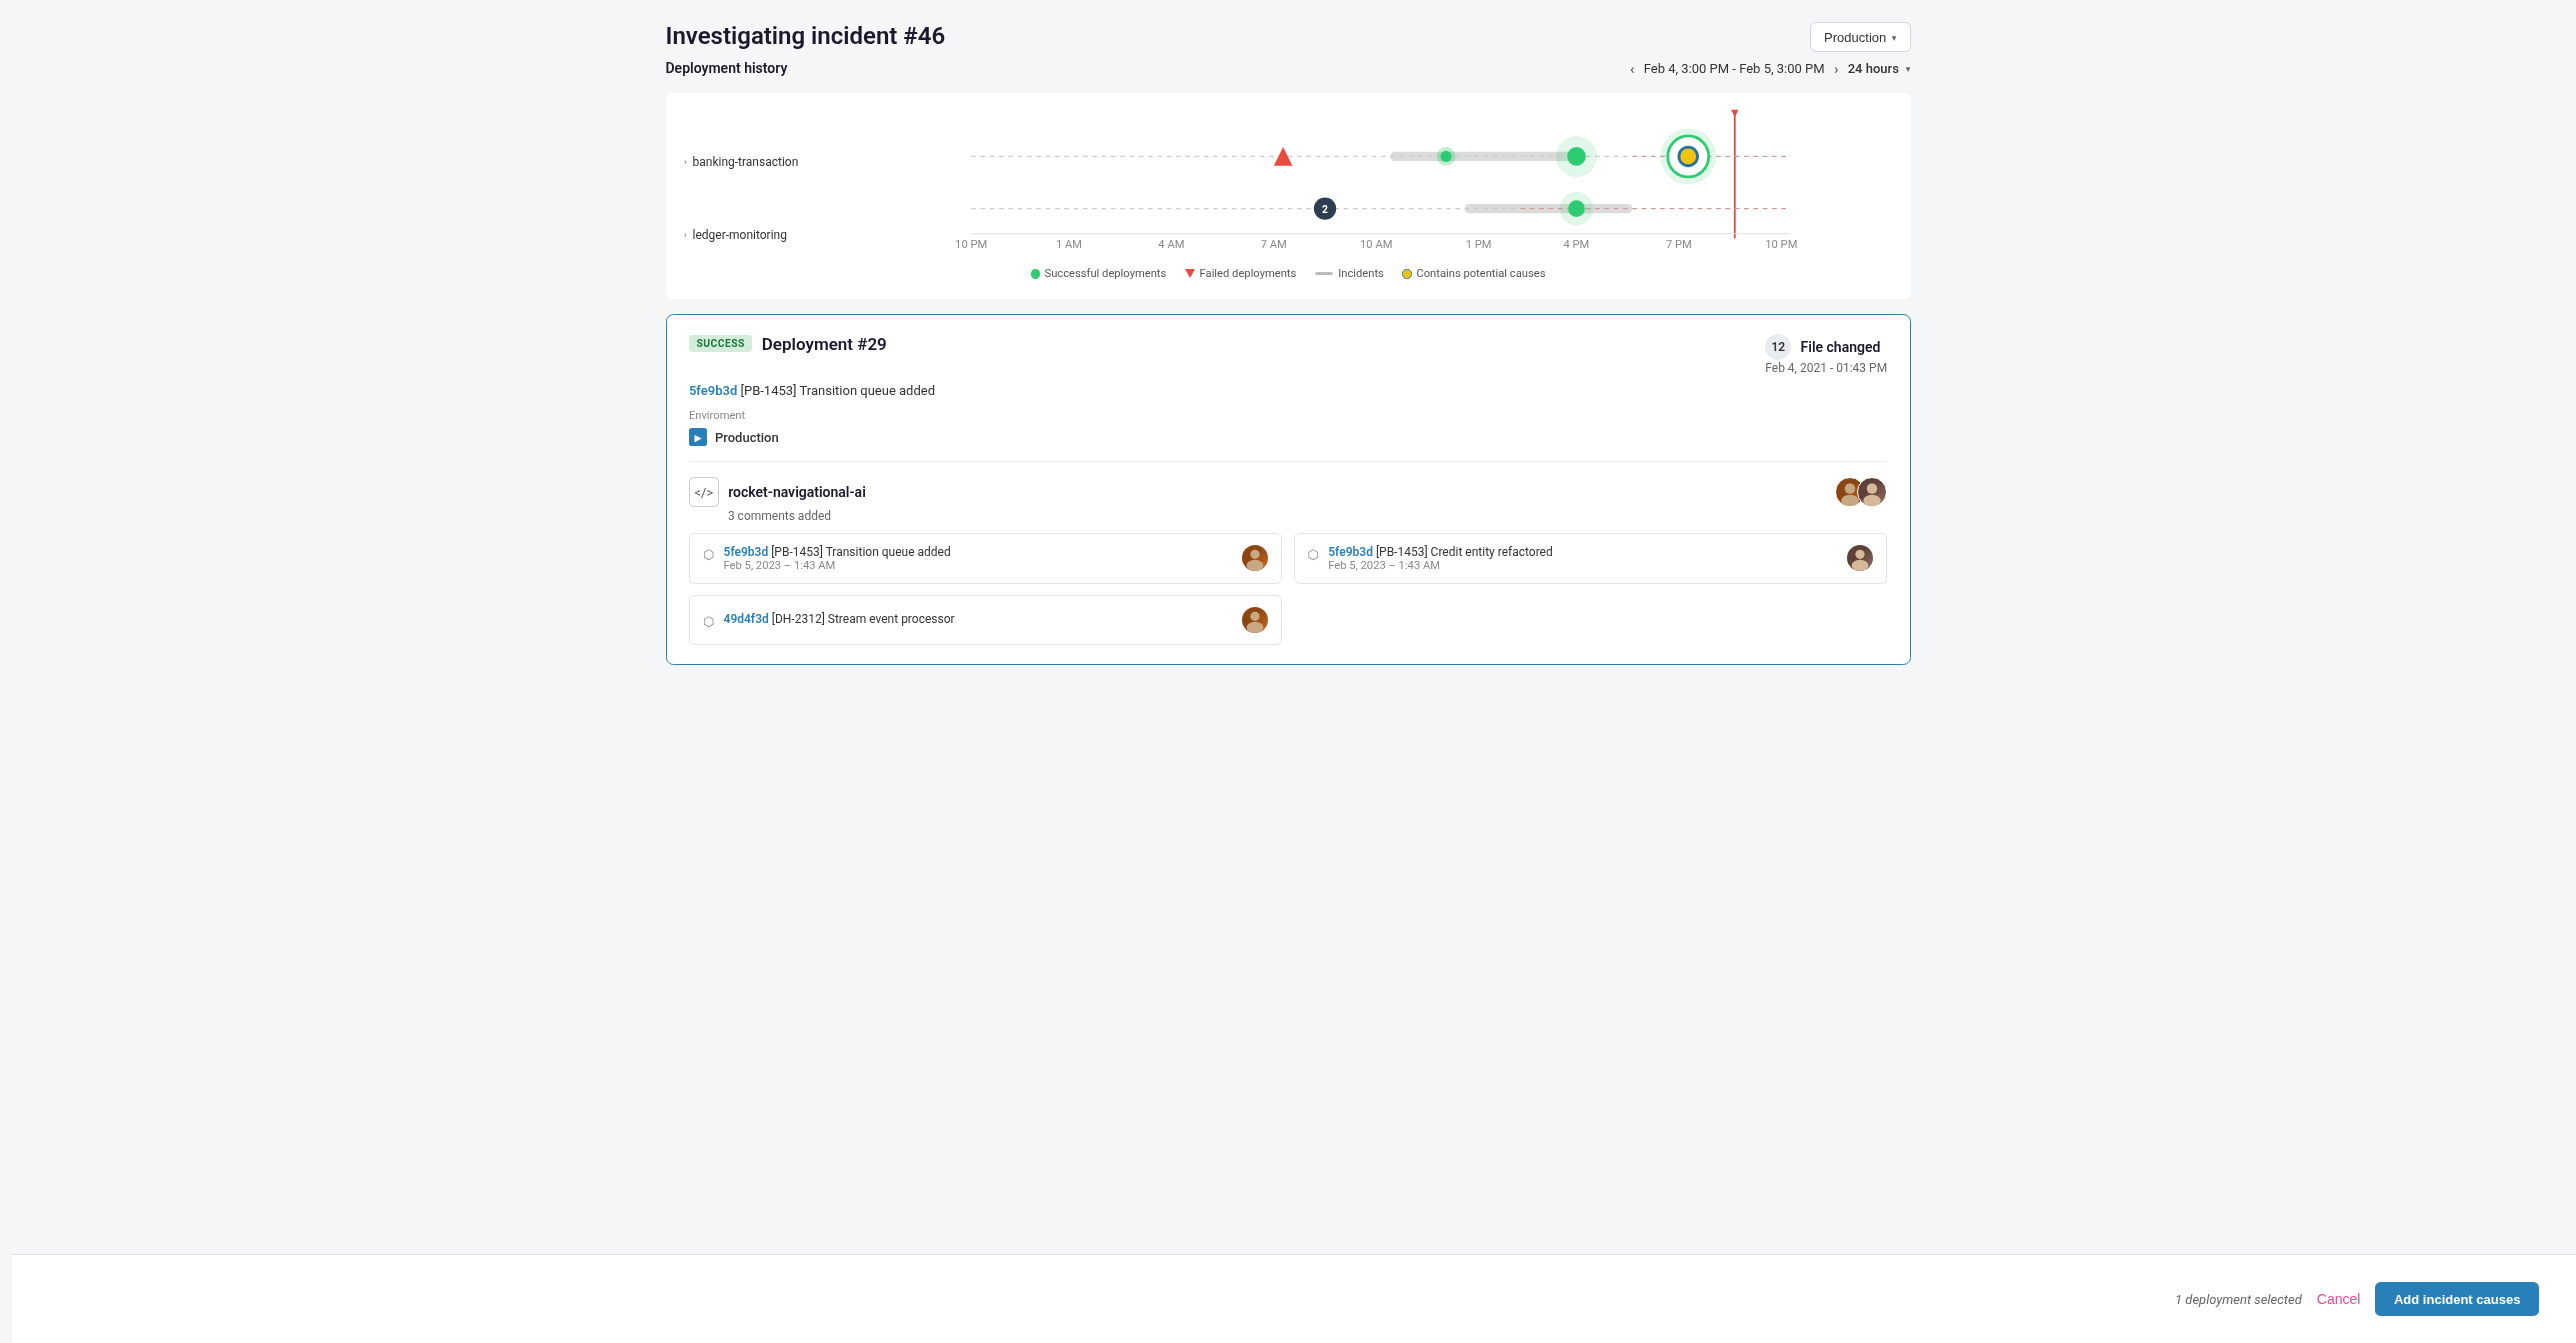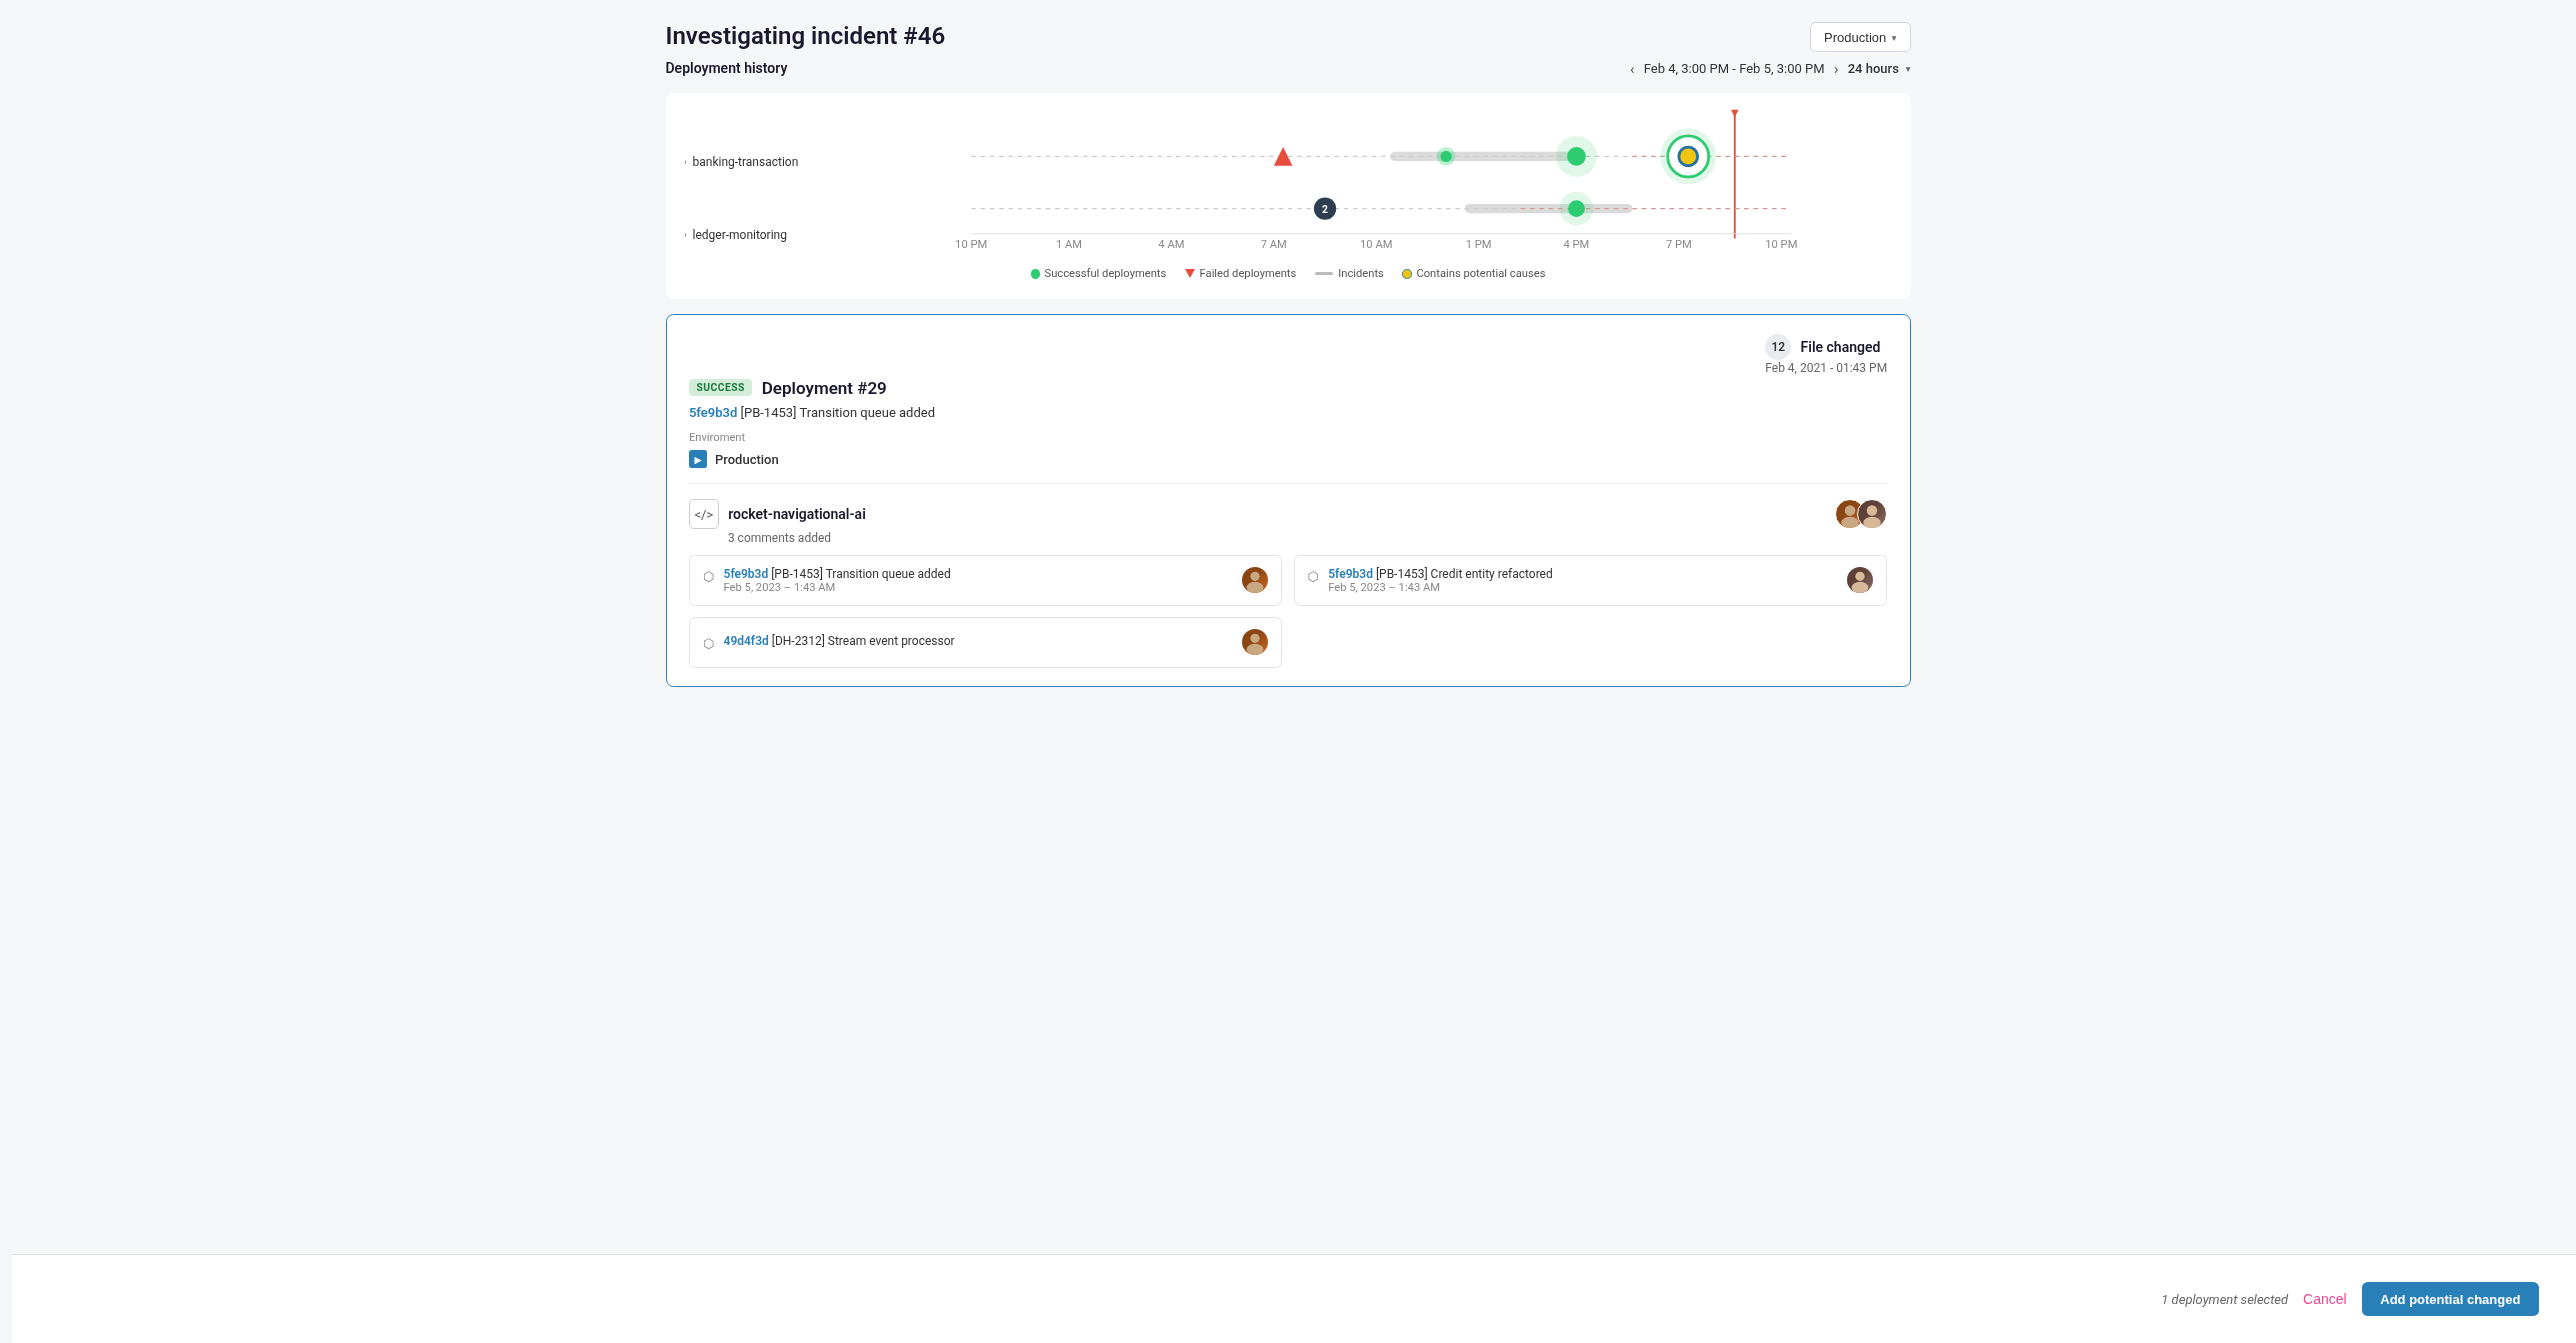--- a/index.html
+++ b/index.html
@@ -144,21 +144,20 @@
     .card-header {
       display: flex;
       justify-content: space-between;
       align-items: flex-start;
       margin-bottom: 7.5px;
     }
     .card-header-left {
       display: flex;
       align-items: center;
       gap: 9.3px;
-      margin-top: 44px;
     }
     .success-badge {
       background: #d4edda;
       color: #1a7a3a;
       font-size: 10.3px;
       font-weight: 700;
       padding: 1.9px 7.5px;
       border-radius: 3.7px;
       letter-spacing: 0.5px;
       text-transform: uppercase;
@@ -571,15 +570,15 @@
             </svg>
         </div>
       </div>
     </div>
   </div>
 </div>
 
 <div class="bottom-bar">
   <span class="selected-text">1 deployment selected</span>
   <button class="cancel-button">Cancel</button>
-  <button class="add-causes-button">Add potential changed</button>
+  <button class="add-causes-button">Add incident causes</button>
 </div>
 
 
 </body></html>

